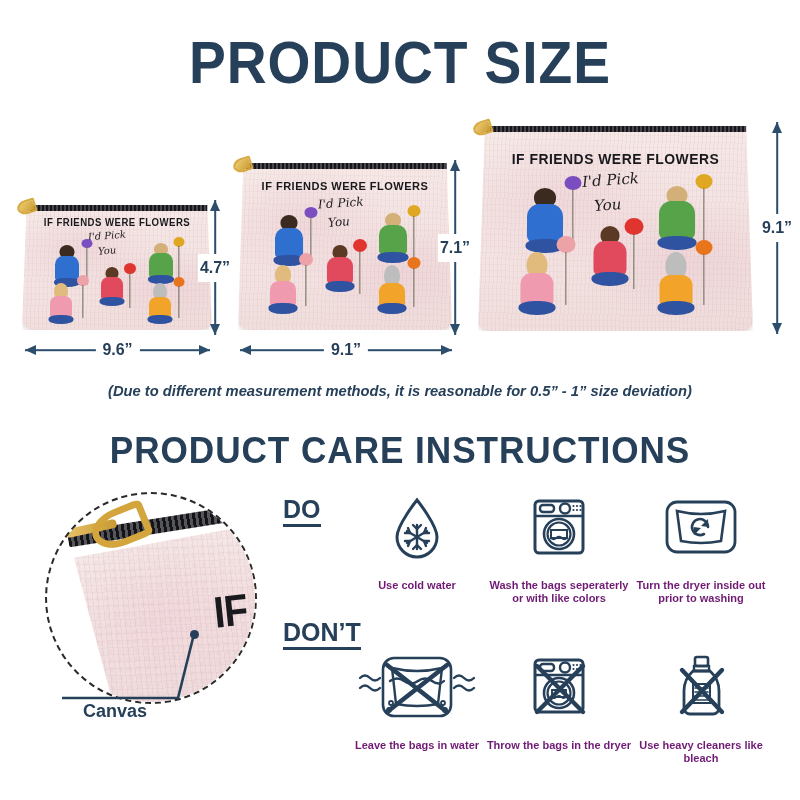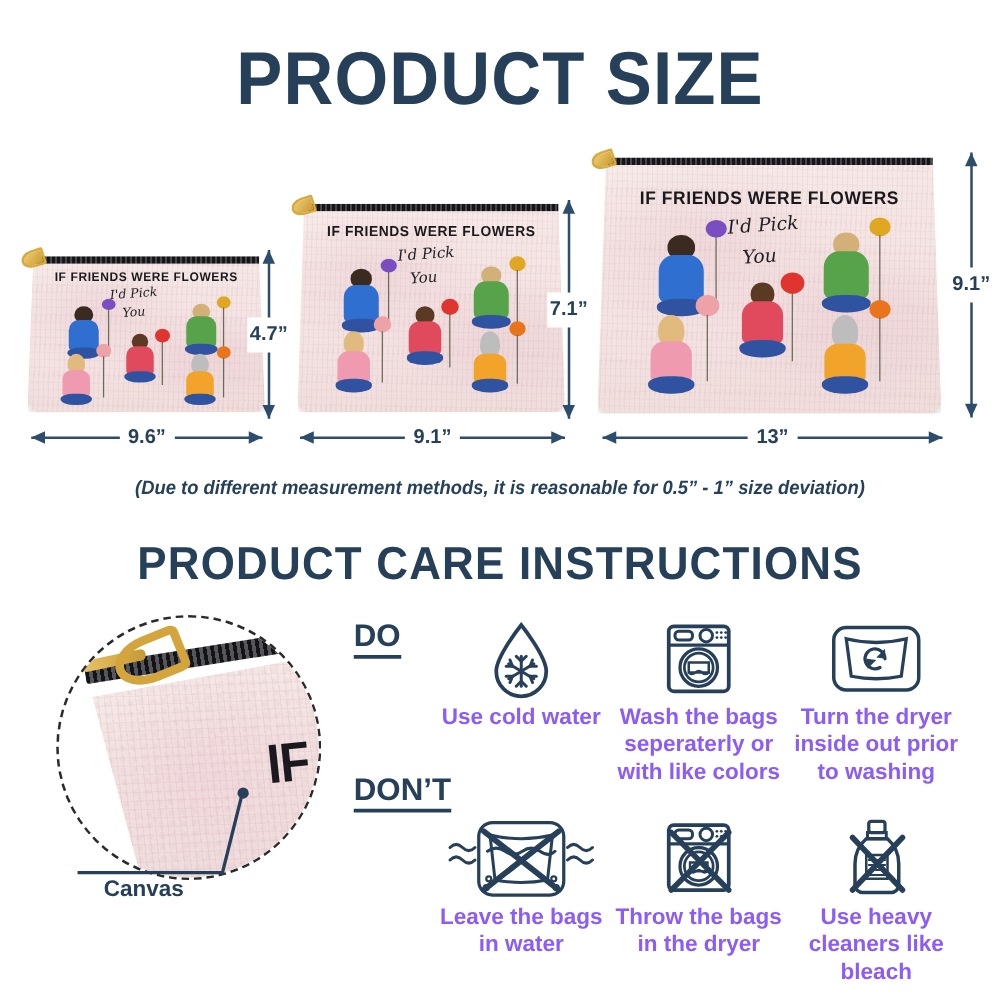--- a/index.html
+++ b/index.html
@@ -255,25 +255,25 @@
     width: 150px;
     text-align: center;
   }
   .care-icon {
     height: 64px;
     display: flex;
     align-items: center;
     justify-content: center;
   }
   .care-text {
-    margin-top: 4px;
-    font-weight: bold;
-    font-size: 18px;
+    margin-top: 20px;
+    font-weight: bold;
+    font-size: 11px;
     line-height: 1.22;
-    color: #8b5cf6;
+    color: #701a75;
   }
 
   
   #detail-circle {
     position: absolute;
     left: 45px;
     top: 492px;
     width: 208px;
     height: 208px;
     border-radius: 50%;
@@ -575,26 +575,20 @@
     </div>
     <div class="bag-zipper"></div>
     <div class="zip-pull"></div>
   </div>
 
   <div class="dim dim-v" id="dim-large-height" style="left:762px; top:122px; width:30px; height:212px;">
     <div class="line"></div>
     <div class="head-t"></div>
     <div class="head-b"></div>
     <div class="label">9.1”</div>
-  </div>
-  <div class="dim dim-h" id="dim-large-width" style="left:482px; top:341px; width:272px; height:18px;">
-    <div class="line"></div>
-    <div class="head-l"></div>
-    <div class="head-r"></div>
-    <div class="label">13”</div>
   </div>
 
   <div class="disclaimer">(Due to different measurement methods, it is reasonable for 0.5” - 1” size deviation)</div>
 
   <div class="main-title" id="title-care">PRODUCT CARE INSTRUCTIONS</div>
 
   <div id="detail-circle">
     <div id="detail-photo">
       <div id="detail-photo-texture"></div>
     </div>

